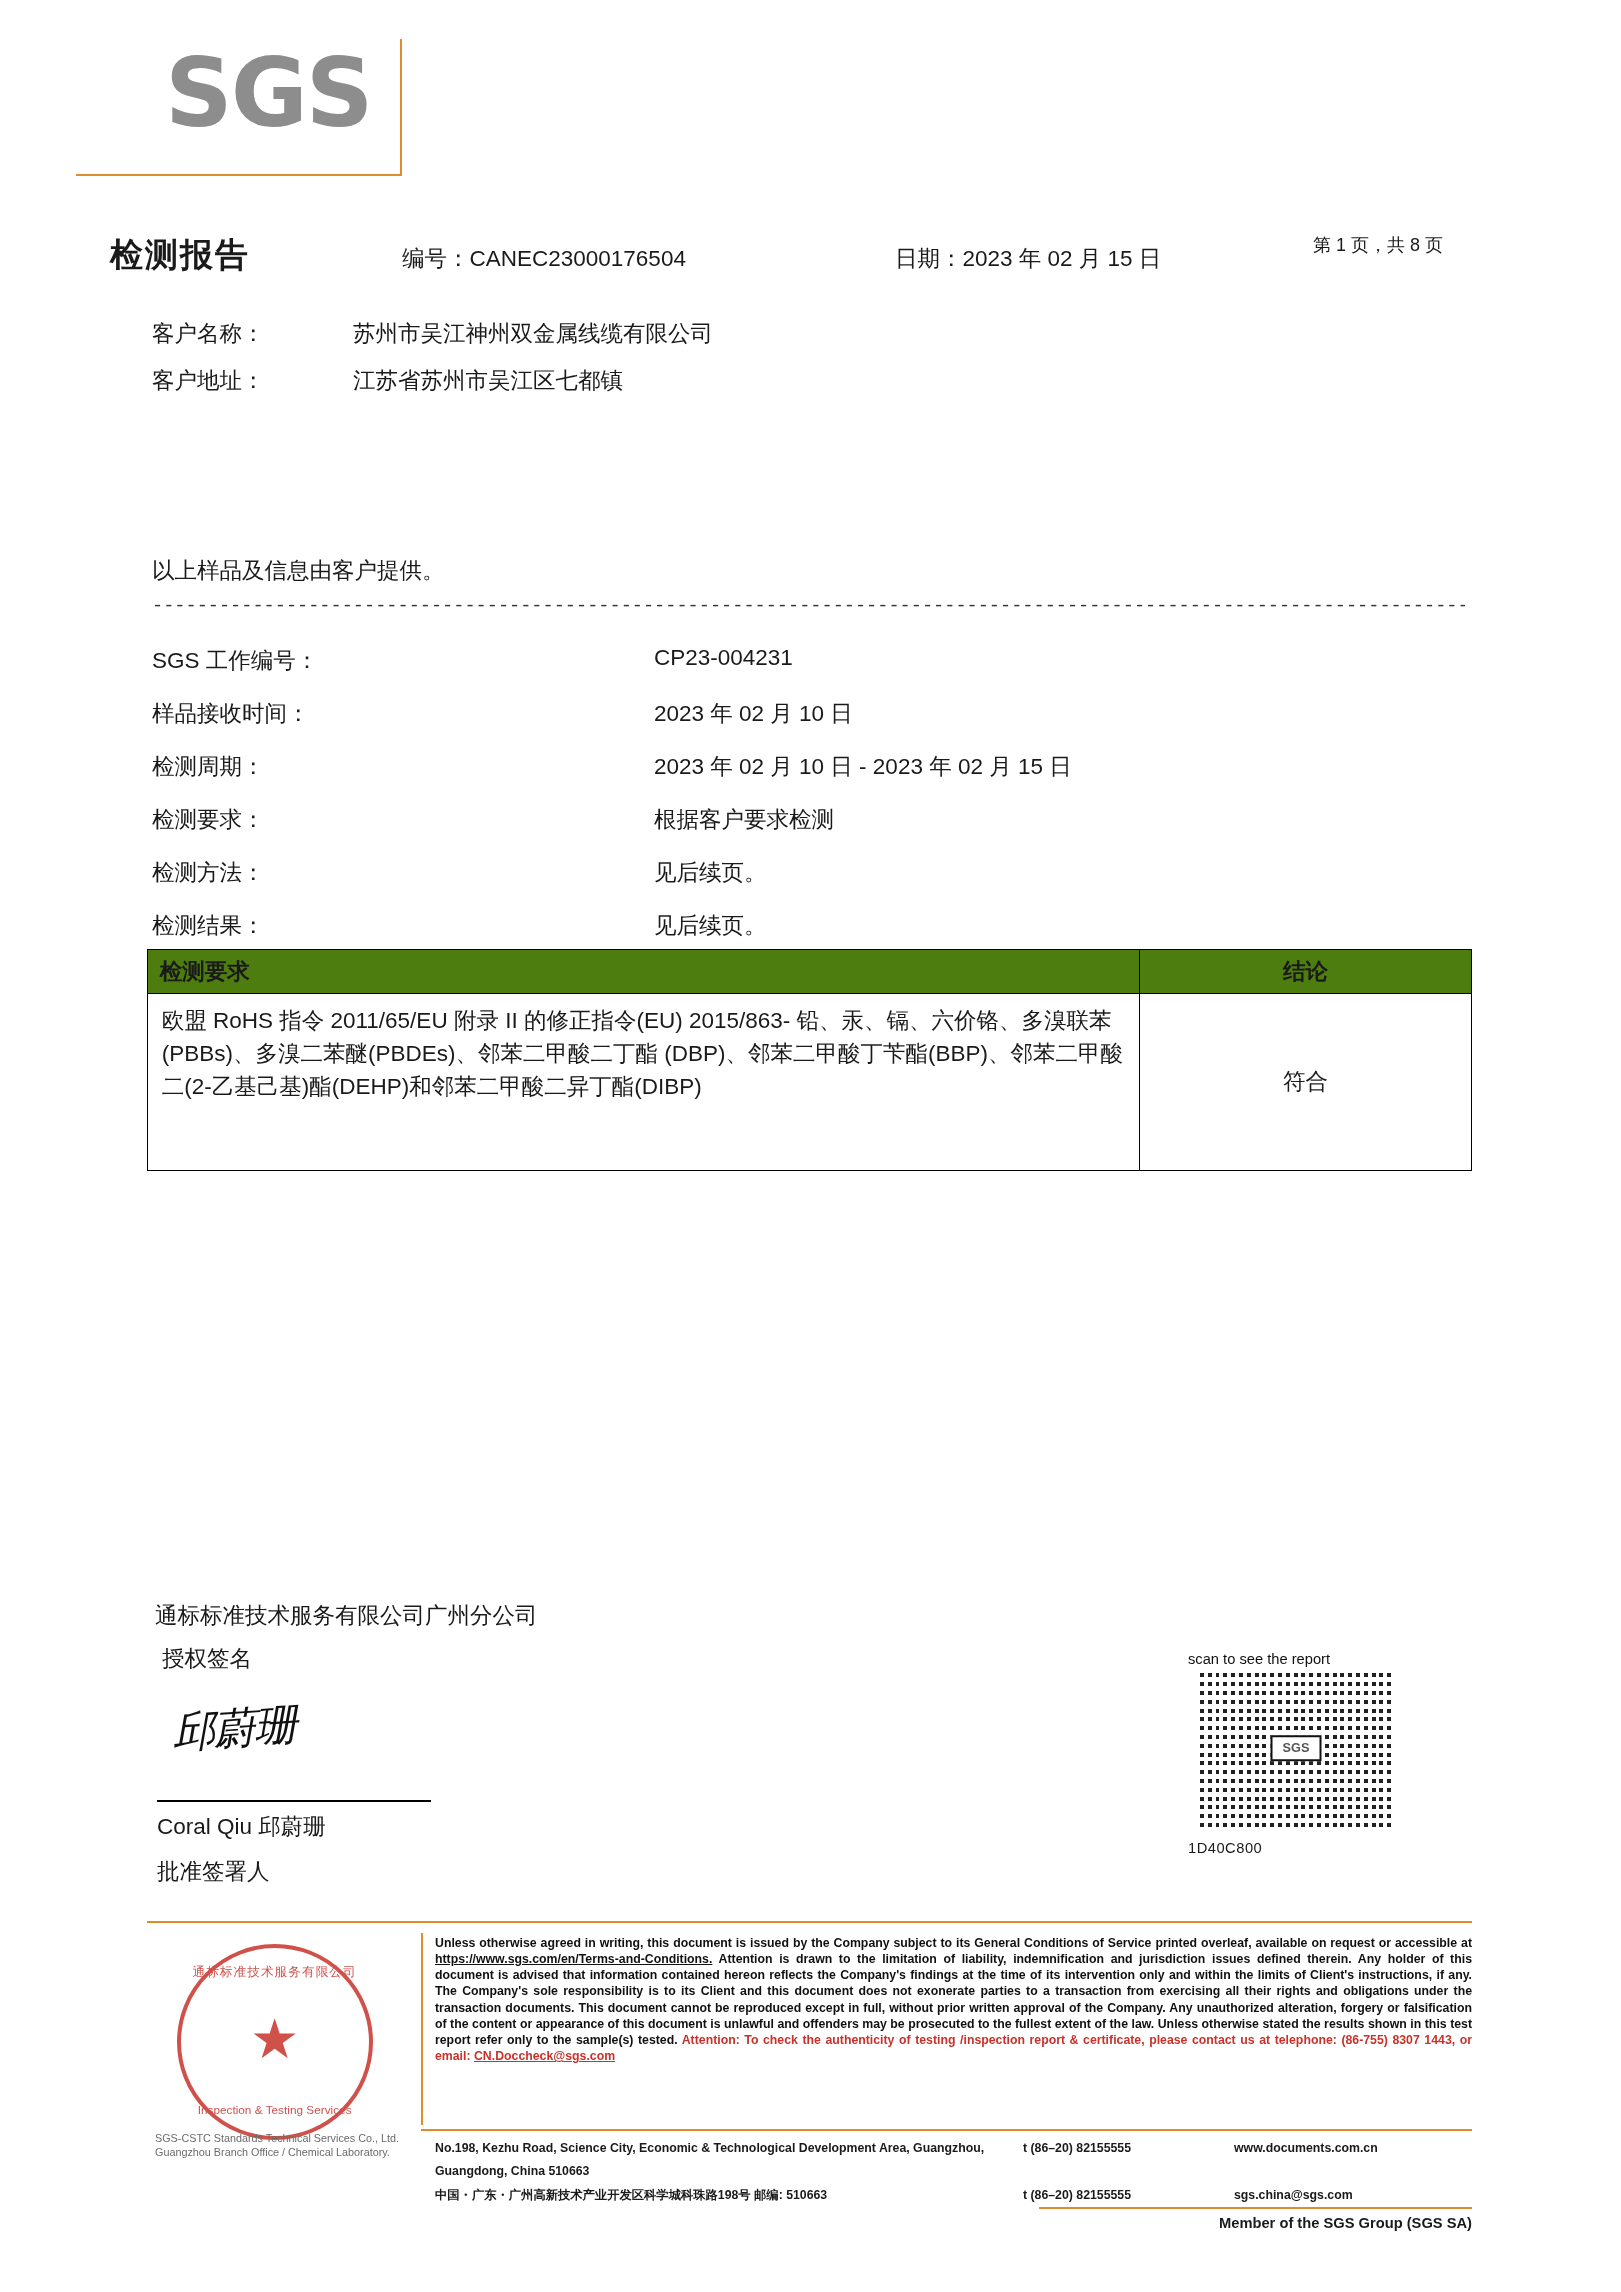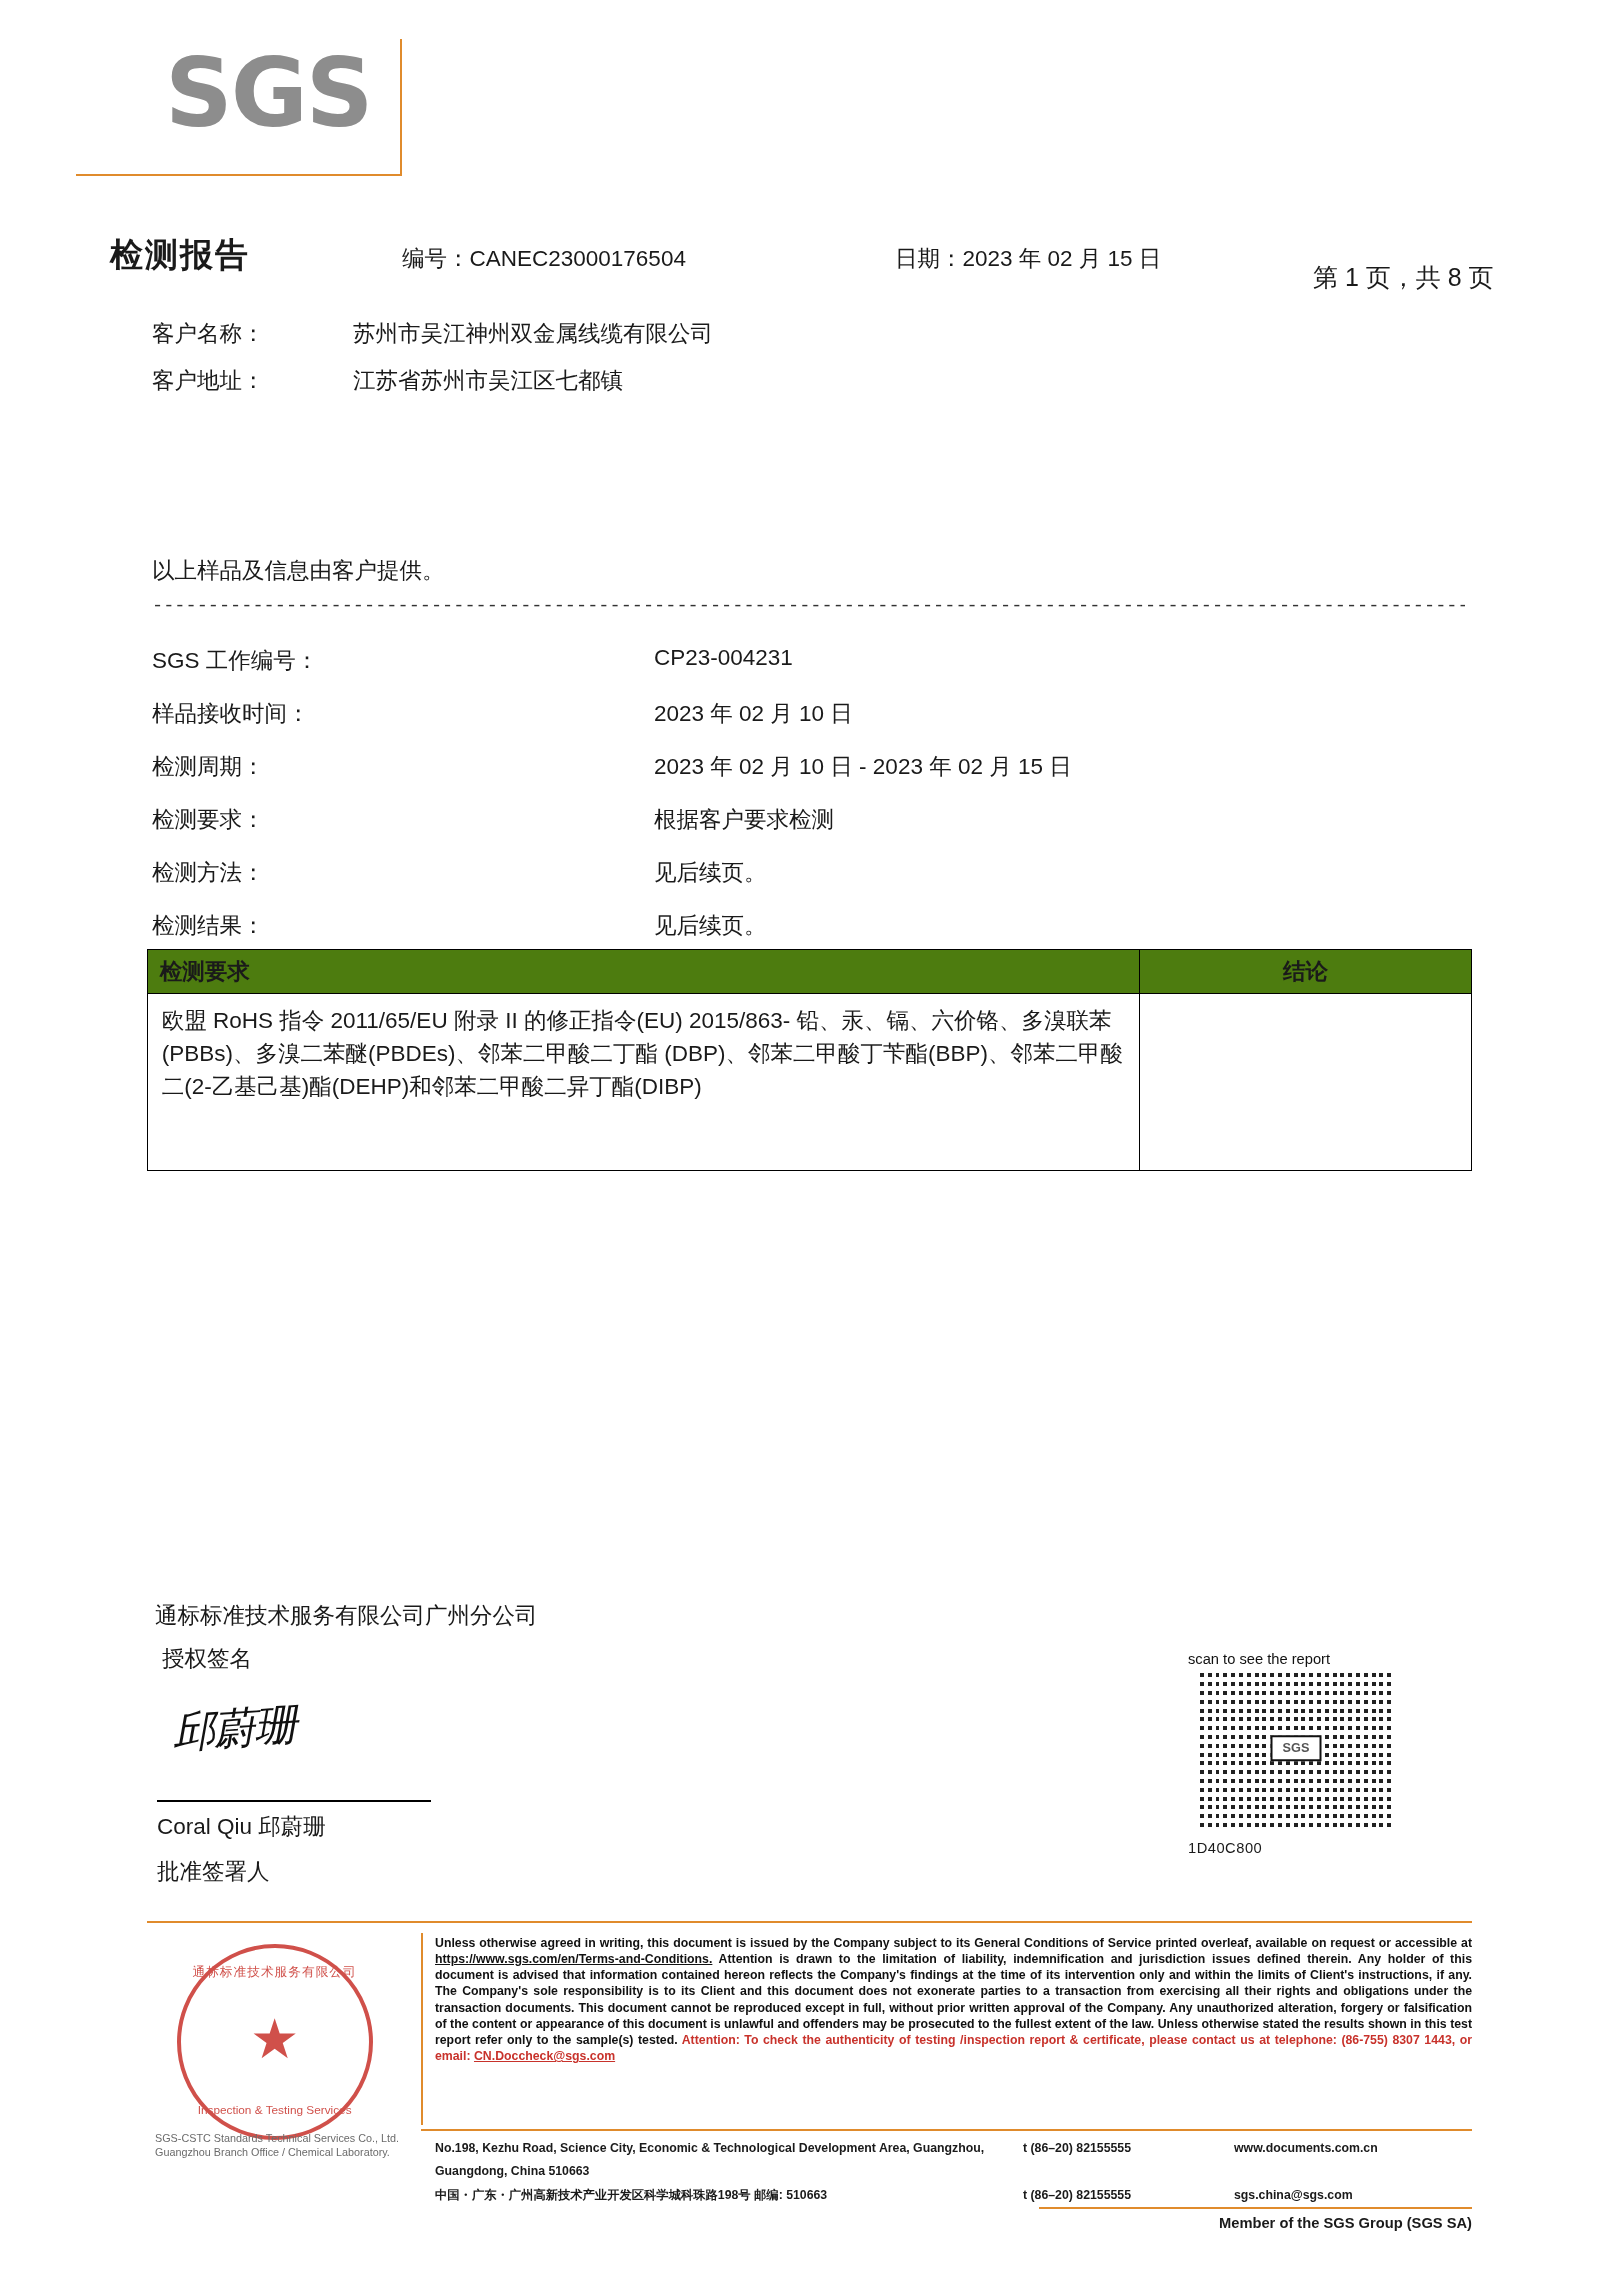--- a/index.html
+++ b/index.html
@@ -81,22 +81,22 @@
   }
   .doc-date {
     position: absolute;
     left: 895px;
     top: 9.8px;
     font-size: 22.5px;
   }
   .doc-page {
     position: absolute;
     left: 1313px;
-    top: 28px;
-    font-size: 25px;
+    top: 0;
+    font-size: 18px;
   }
 
   
   .kv {
     position: absolute;
     font-size: 22.5px;
   }
   .kv .k {
     position: absolute;
     left: 0;
@@ -488,20 +488,21 @@
     <span class="v">见后续页。</span>
   </div>
 
   <div class="res-table">
     <div class="thead">
       <div class="th-req">检测要求</div>
       <div class="th-conc">结论</div>
     </div>
     <div class="tbody">
       <div class="td-req">欧盟 RoHS 指令 2011/65/EU 附录 II 的修正指令(EU) 2015/863- 铅、汞、镉、六价铬、多溴联苯(PBBs)、多溴二苯醚(PBDEs)、邻苯二甲酸二丁酯 (DBP)、邻苯二甲酸丁苄酯(BBP)、邻苯二甲酸二(2-乙基己基)酯(DEHP)和邻苯二甲酸二异丁酯(DIBP)</div>
+      <div class="td-conc">符合</div>
     </div>
   </div>
 
   <div class="sig-company">通标标准技术服务有限公司广州分公司</div>
   <div class="sig-auth">授权签名</div>
   <div class="sig-image">
     <div class="sig-script">邱蔚珊</div>
   </div>
   <div class="sig-line"></div>
   <div class="sig-name">Coral Qiu 邱蔚珊</div>

